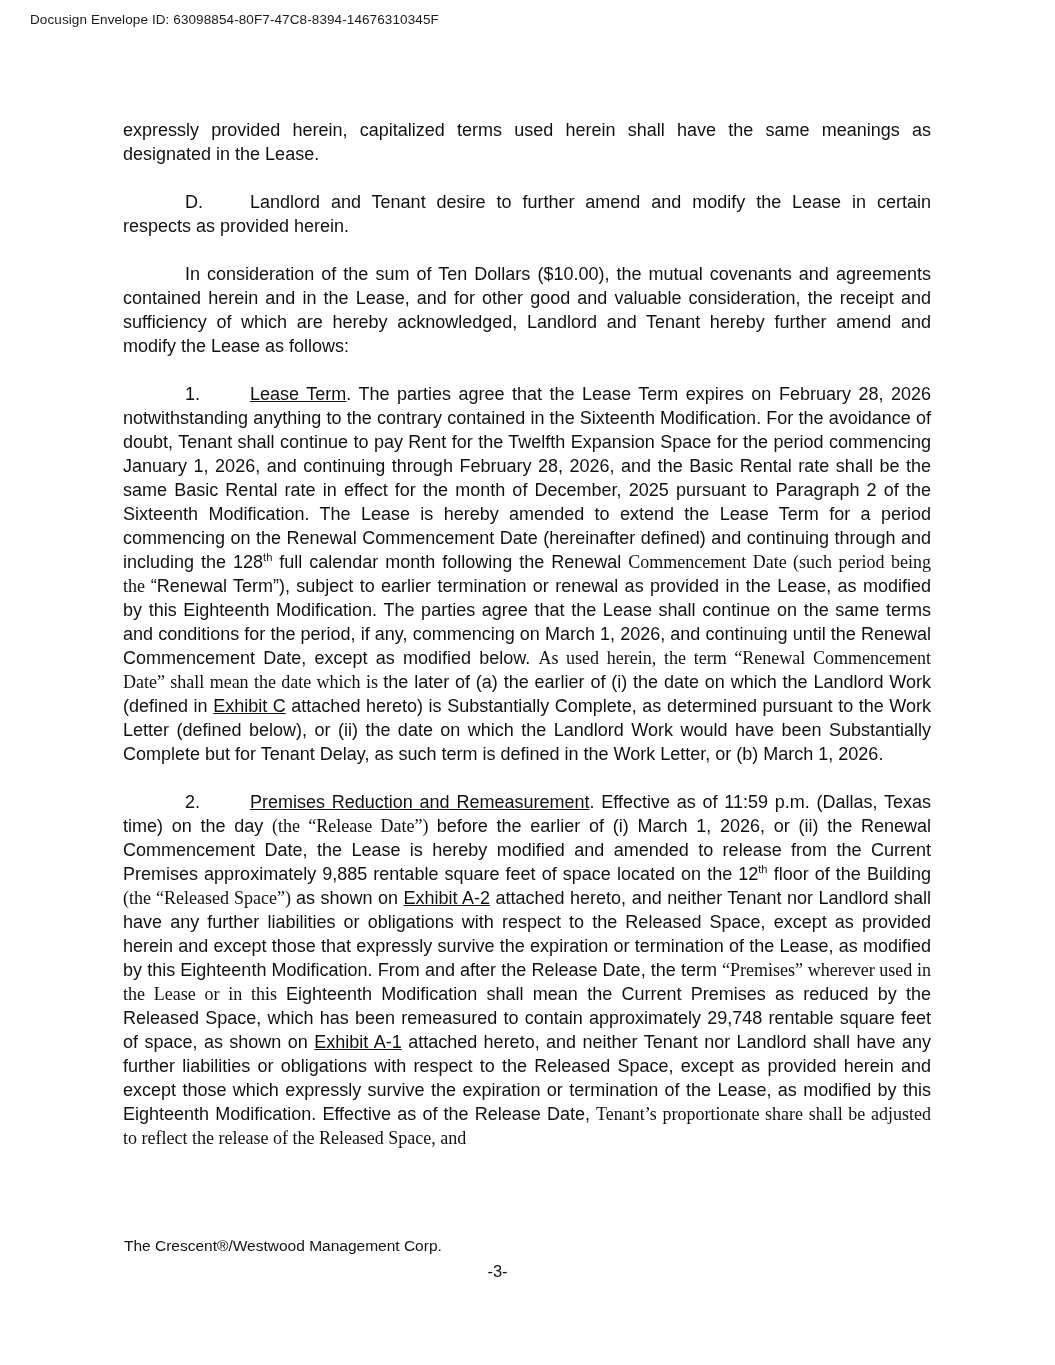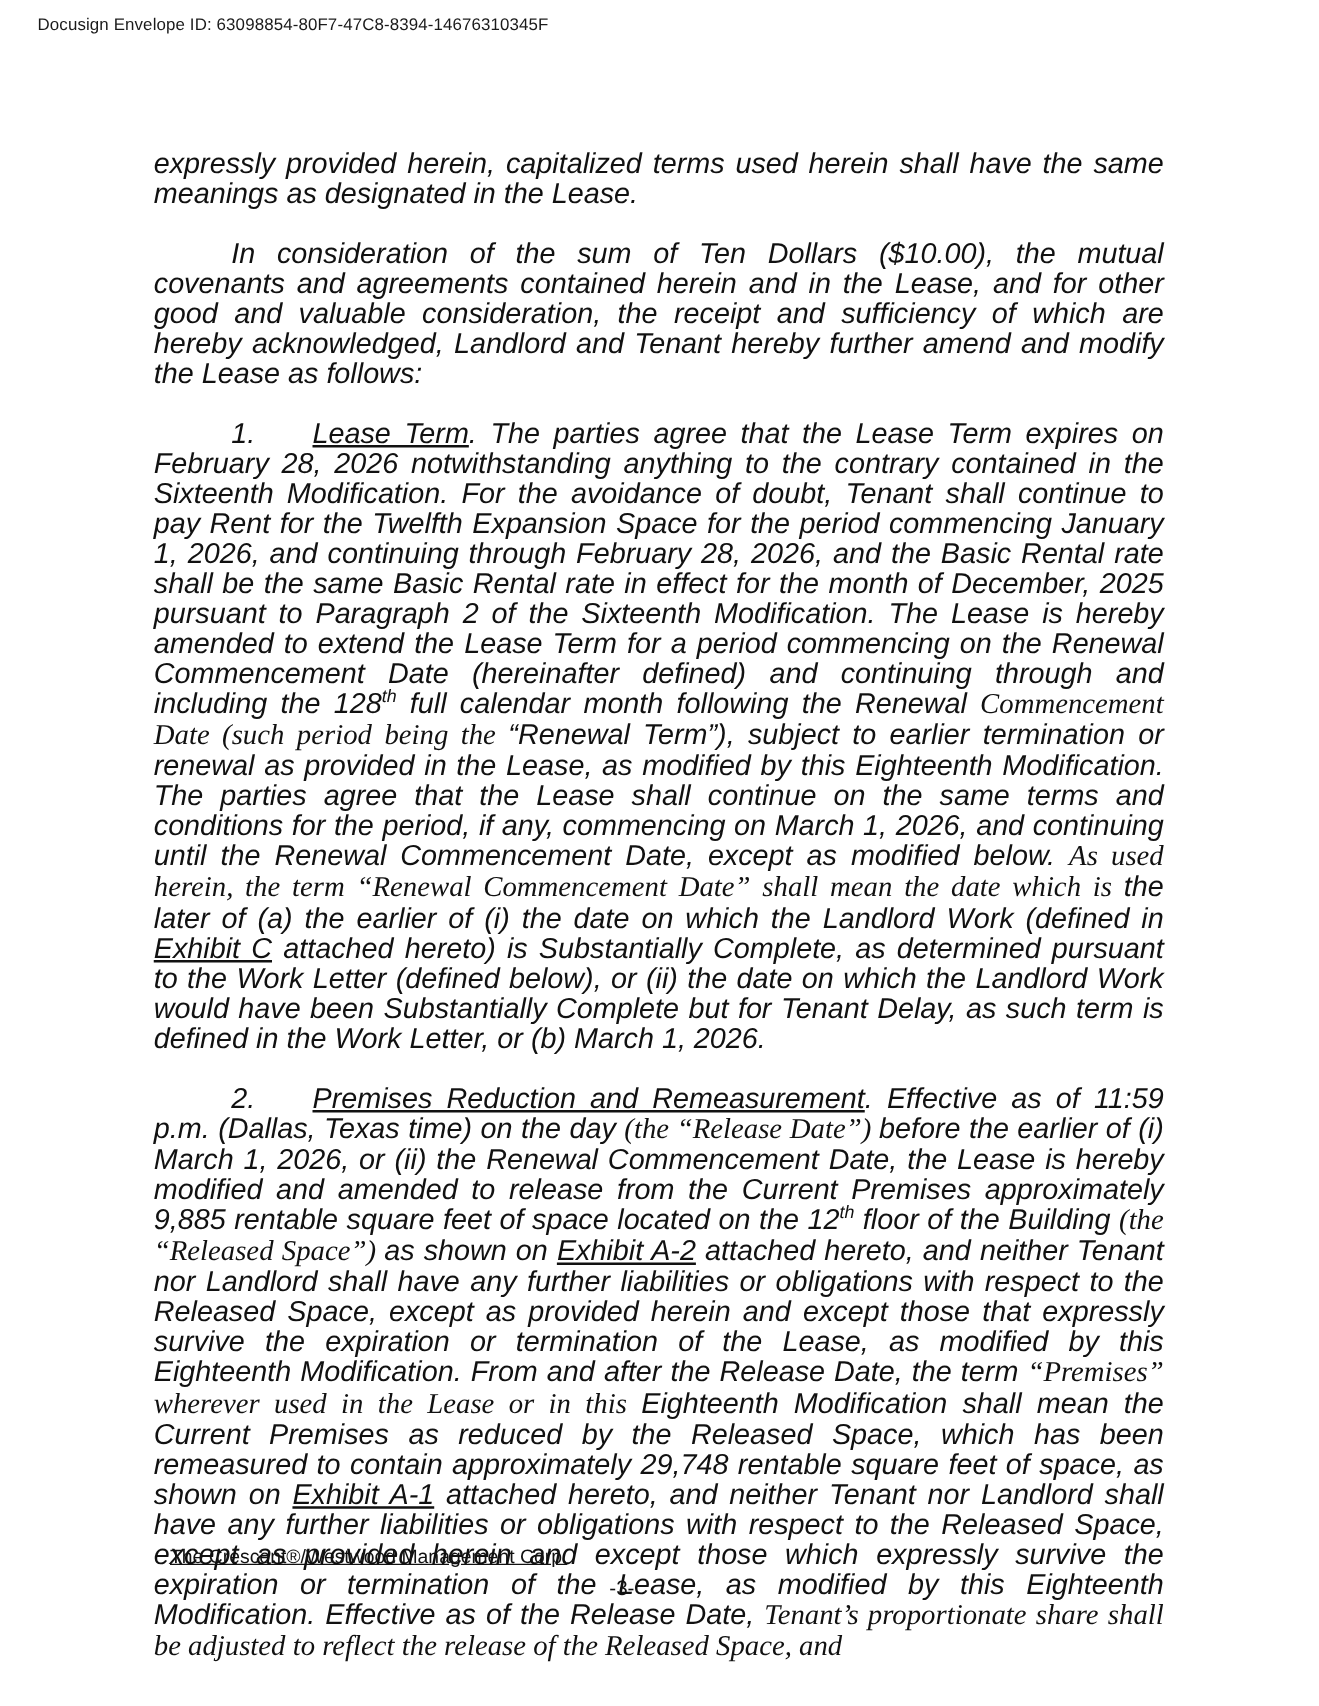--- a/index.html
+++ b/index.html
@@ -20,26 +20,25 @@
     top: 12px; left: 30px;
     font-size: 13.5px;
     color: #1a1a1a;
     letter-spacing: 0.1px;
   }
   .content {
     position: absolute;
     top: 118px; left: 123px; right: 124px;
   }
   .para {
-    font-size: 23px;
+    font-size: 18px;
     line-height: 24px;
     text-align: justify;
     margin-bottom: 24px;
     color: #111111;
-    font-style: italic;
   }
   .para.indented { text-indent: 62px; }
   .para.heading {
     text-align: center;
     text-indent: 0;
     margin-bottom: 24px;
   }
   .num {
     display: inline-block;
     width: 65px;
@@ -48,41 +47,41 @@
   }
   .u { text-decoration: underline; }
   .sup {
     vertical-align: super;
     font-size: 0.62em;
     line-height: 0;
   }
   .serif { font-family: "Liberation Serif", "DejaVu Serif", serif; }
   .footer-company {
     position: absolute;
-    left: 136px; top: 1237px;
+    left: 124px; top: 1237px;
     font-size: 15.5px;
-    text-decoration: underline;
     color: #111111;
   }
   .page-number {
     position: absolute;
     left: 0; right: 60px; top: 1262px;
     text-align: center;
     font-size: 16.5px;
     color: #111111;
   }
 </style>
 </head>
 <body>
 
 <div class="page">
   <div class="envelope-id">Docusign Envelope ID: 63098854-80F7-47C8-8394-14676310345F</div>
 
   <div class="content">
       <p class="para"><span>expressly provided herein, capitalized terms used herein shall have the same meanings as designated in the Lease.</span></p>
+      <p class="para indented"><span class="num">D.</span><span>Landlord and Tenant desire to further amend and modify the Lease in certain respects as provided herein.</span></p>
       <p class="para indented"><span>In consideration of the sum of Ten Dollars ($10.00), the mutual covenants and agreements contained herein and in the Lease, and for other good and valuable consideration, the receipt and sufficiency of which are hereby acknowledged, Landlord and Tenant hereby further amend and modify the Lease as follows:</span></p>
       <p class="para indented"><span class="num">1.</span><span class="u">Lease Term</span><span>. The parties agree that the Lease Term expires on February 28, 2026 notwithstanding anything to the contrary contained in the Sixteenth Modification. For the avoidance of doubt, Tenant shall continue to pay Rent for the Twelfth Expansion Space for the period commencing January 1, 2026, and continuing through February 28, 2026, and the Basic Rental rate shall be the same Basic Rental rate in effect for the month of December, 2025 pursuant to Paragraph 2 of the Sixteenth Modification. The Lease is hereby amended to extend the Lease Term for a period commencing on the Renewal Commencement Date (hereinafter defined) and continuing through and including the 128</span><span class="sup">th</span><span> full calendar month following the Renewal </span><span class="serif">Commencement Date (such period being the </span><span>“Renewal Term”), subject to earlier termination or renewal as provided in the Lease, as modified by this Eighteenth Modification. The parties agree that the Lease shall continue on the same terms and conditions for the period, if any, commencing on March 1, 2026, and continuing until the Renewal Commencement Date, except as modified below. </span><span class="serif">As used herein, the term “Renewal Commencement Date” shall mean the date which is </span><span>the later of (a) the earlier of (i) the date on which the Landlord Work (defined in </span><span class="u">Exhibit C</span><span> attached hereto) is Substantially Complete, as determined pursuant to the Work Letter (defined below), or (ii) the date on which the Landlord Work would have been Substantially Complete but for Tenant Delay, as such term is defined in the Work Letter, or (b) March 1, 2026.</span></p>
       <p class="para indented"><span class="num">2.</span><span class="u">Premises Reduction and Remeasurement</span><span>. Effective as of 11:59 p.m. (Dallas, Texas time) on the day </span><span class="serif">(the “Release Date”) </span><span>before the earlier of (i) March 1, 2026, or (ii) the Renewal Commencement Date, the Lease is hereby modified and amended to release from the Current Premises approximately 9,885 rentable square feet of space located on the 12</span><span class="sup">th</span><span> floor of the Building </span><span class="serif">(the “Released Space”) </span><span>as shown on </span><span class="u">Exhibit A-2</span><span> attached hereto, and neither Tenant nor Landlord shall have any further liabilities or obligations with respect to the Released Space, except as provided herein and except those that expressly survive the expiration or termination of the Lease, as modified by this Eighteenth Modification. From and after the Release Date, the term </span><span class="serif">“Premises” wherever used in the Lease or in this </span><span>Eighteenth Modification shall mean the Current Premises as reduced by the Released Space, which has been remeasured to contain approximately 29,748 rentable square feet of space, as shown on </span><span class="u">Exhibit A-1</span><span> attached hereto, and neither Tenant nor Landlord shall have any further liabilities or obligations with respect to the Released Space, except as provided herein and except those which expressly survive the expiration or termination of the Lease, as modified by this Eighteenth Modification. Effective as of the Release Date, </span><span class="serif">Tenant’s proportionate share shall be adjusted to reflect the release of the Released Space, and</span></p>
     </div>
 
   <div class="footer-company">The Crescent®/Westwood Management Corp.</div>
 
   <div class="page-number">-3-</div>
 </div>
 

